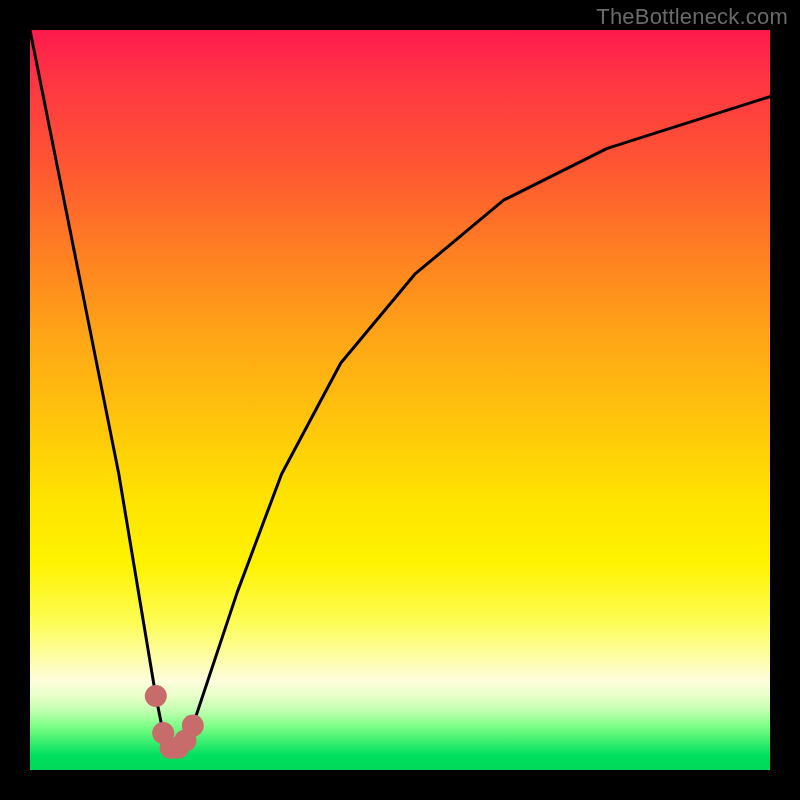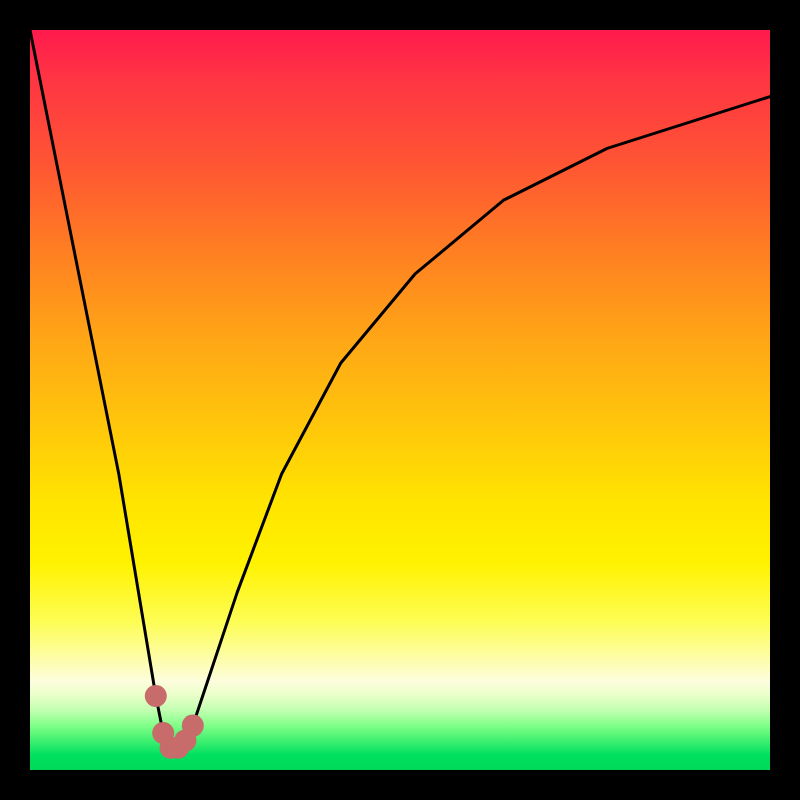--- a/index.html
+++ b/index.html
@@ -60,20 +60,21 @@
     font-weight: 500;
     color: #6a6a6a;
     letter-spacing: 0.2px;
     user-select: none;
   }
 </style>
 </head>
 <body>
 
 <div class="frame">
+  <div class="watermark">TheBottleneck.com</div>
 
   <div class="plot">
     <svg class="curve" viewBox="0 0 740 740" preserveAspectRatio="none">
       <g>
         <path id="curvePath" d="M0.0 0.0 L29.6 148.0 L59.2 296.0 L88.8 444.0 L111.0 577.2 L125.8 666.0 L133.2 703.0 L140.6 717.8 L148.0 717.8 L155.4 710.4 L162.8 695.6 L177.6 651.2 L207.2 562.4 L251.6 444.0 L310.8 333.0 L384.8 244.2 L473.6 170.2 L577.2 118.4 L740.0 66.6" fill="none" stroke-width="3" stroke-linecap="round" stroke-linejoin="round" stroke="#000000"></path>
       </g>
       <g id="dotsGroup">
           <circle cx="125.8" cy="666.0" r="11" fill="#c76b6b"></circle>
           <circle cx="133.2" cy="703.0" r="11" fill="#c76b6b"></circle>
           <circle cx="140.6" cy="717.8" r="11" fill="#c76b6b"></circle>

